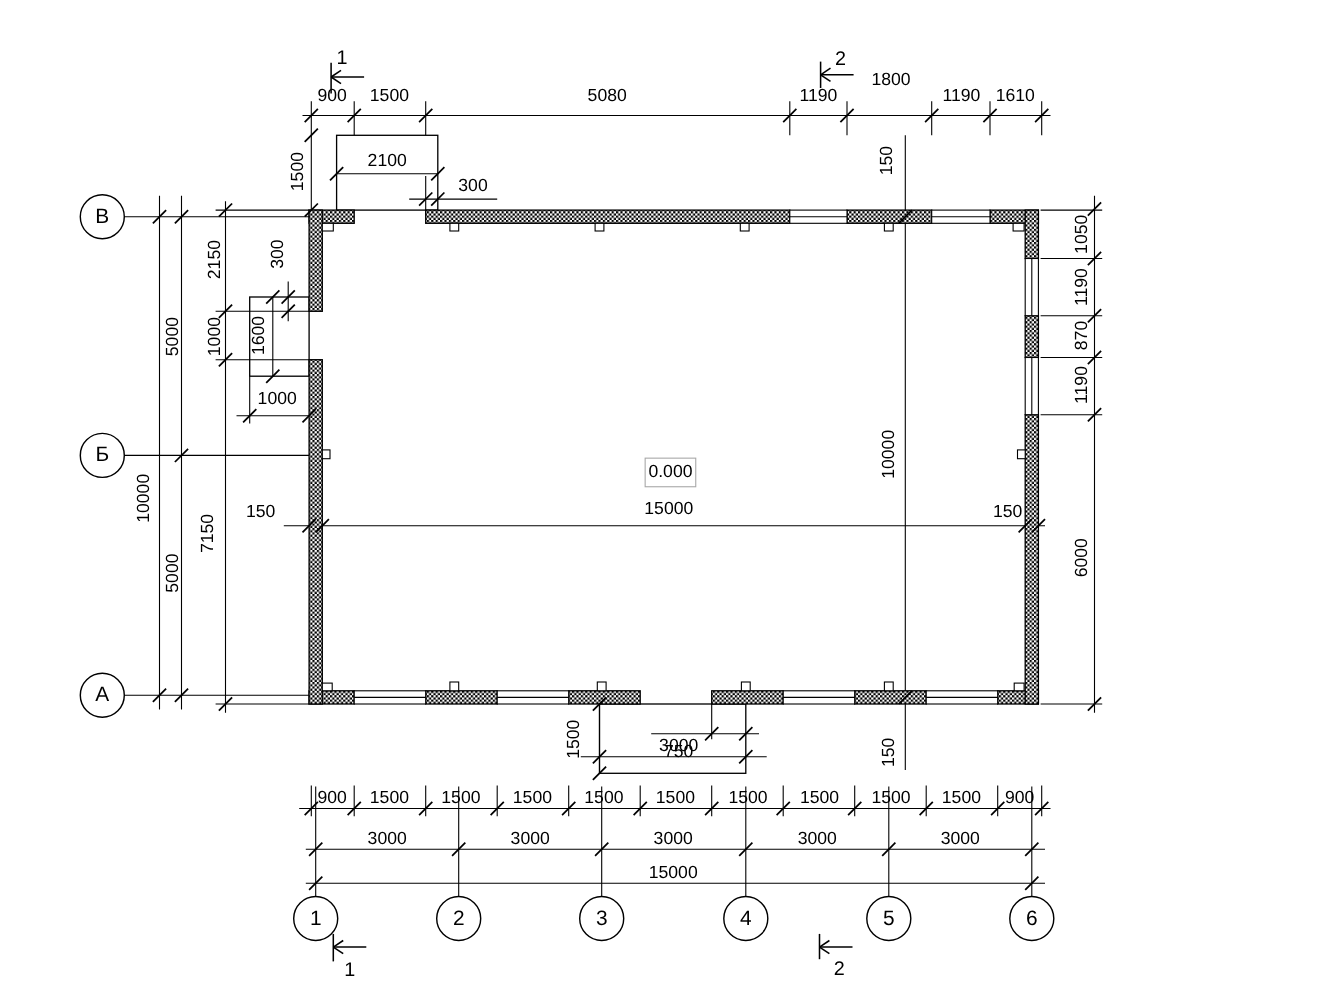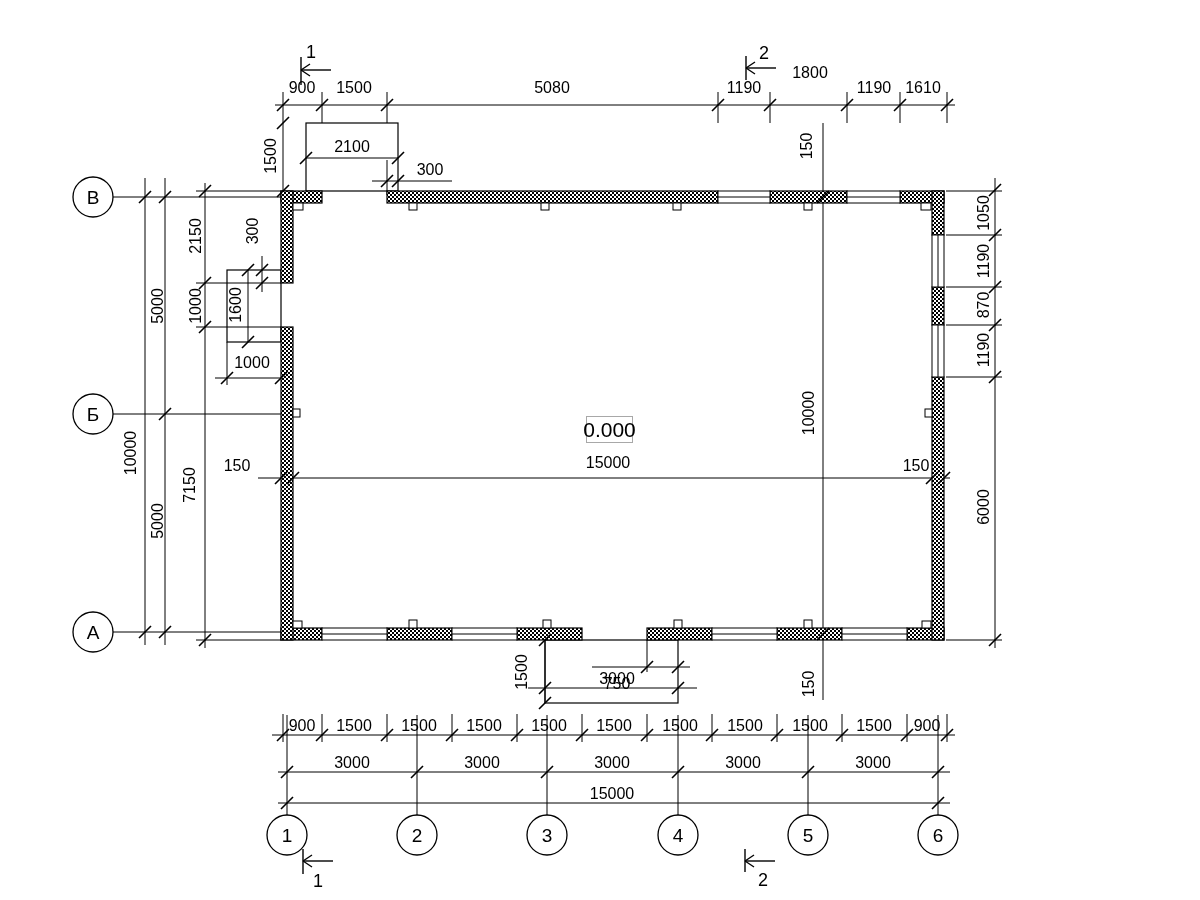--- a/index.html
+++ b/index.html
@@ -6,21 +6,21 @@
   #canvas{position:relative;width:1200px;height:900px;background:#fff;overflow:hidden;
           font-family:"Liberation Sans", sans-serif;color:#000;}
   #linework{position:absolute;left:0;top:0;}
   #title{position:absolute;left:0;top:3px;width:100%;text-align:center;
          font-size:21px;font-weight:bold;font-style:italic;text-decoration:underline;}
   .dim{position:absolute;font-size:16px;white-space:nowrap;transform:translate(-50%,-50%);line-height:1;}
   .dim.rot{transform:translate(-50%,-50%) rotate(-90deg);}
   .axl{position:absolute;font-size:19px;white-space:nowrap;transform:translate(-50%,-50%);line-height:1;}
   .secl{position:absolute;font-size:18px;white-space:nowrap;transform:translate(-50%,-50%);line-height:1;}
   #elev{position:absolute;left:586px;top:416px;width:45px;height:25px;border:1px solid #a8a8a8;
-        background:#fff;display:flex;align-items:center;justify-content:center;font-size:21px;}
+        background:#fff;display:flex;align-items:center;justify-content:center;font-size:16px;}
 </style>
 </head>
 <body>
 
 <div id="canvas">
 
 <svg id="linework" width="1200" height="900" viewBox="0 0 1200 900">
   <defs>
     <pattern id="h" patternUnits="userSpaceOnUse" width="4" height="4">
       <rect width="4" height="4" fill="#fff"></rect>

